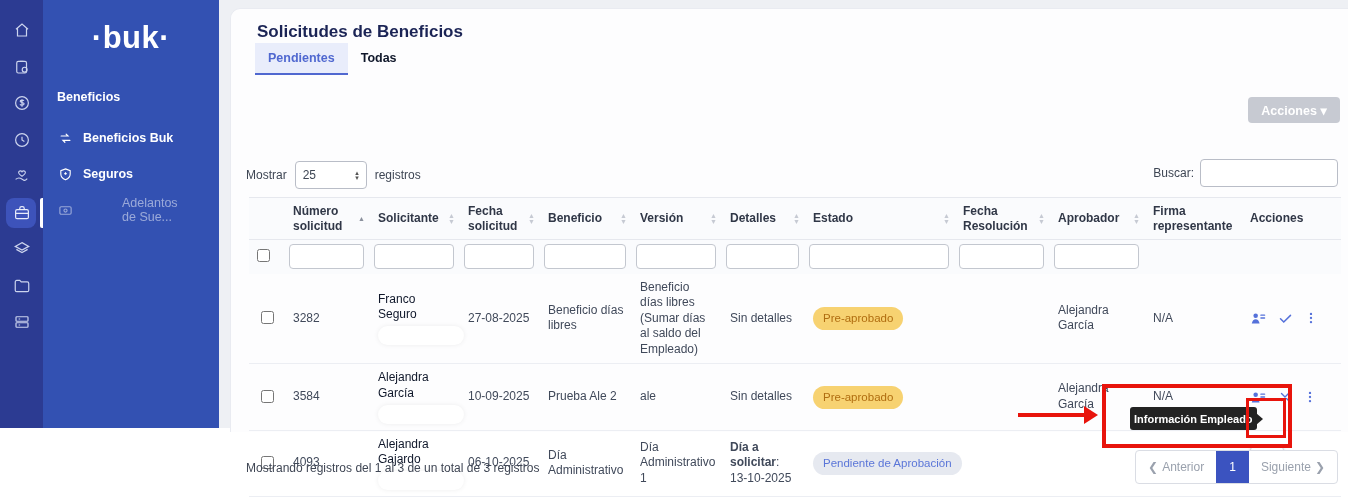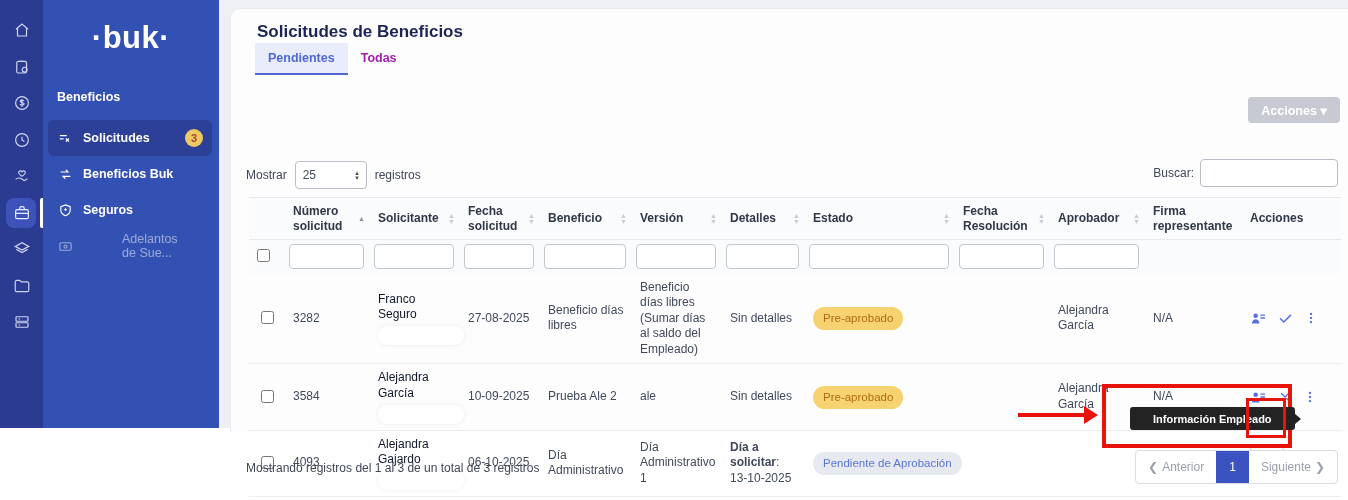--- a/index.html
+++ b/index.html
@@ -23,21 +23,21 @@
   .nav-item.locked{color:rgba(255,255,255,.5);font-weight:400;gap:48px;}
   .nav-item .ico{display:flex;width:17px;justify-content:center;flex:none;}
   .badge{margin-left:auto;width:18px;height:18px;border-radius:50%;background:#edc95f;color:#aa4435;font-size:11px;font-weight:700;display:flex;align-items:center;justify-content:center;}
   .lock{margin-left:4px;display:flex;}
 
   
   .main{flex:1;position:relative;}
   .card{position:absolute;left:11px;top:8px;right:0;bottom:-4px;background:#fdfdfe;border-radius:10px 0 0 0;border:1px solid #e9ebf1;border-right:none;border-bottom:none;}
   .page-title{position:absolute;left:26px;top:13px;font-size:17px;font-weight:700;color:#1b2455;}
   .tabs{position:absolute;left:24px;top:34px;display:flex;}
-  .tab{padding:8px 13px 8px;font-size:12.5px;font-weight:600;color:#a21caf;cursor:pointer;}
+  .tab{padding:8px 13px 8px;font-size:12.5px;font-weight:600;color:#0f172a;cursor:pointer;}
   .tab.active{color:#5068d0;background:#e9edfb;border-bottom:2px solid #5068d0;}
   .acciones-btn{position:absolute;right:8px;top:88px;width:92px;height:26px;background:#c7cad2;color:#fff;font-size:12.5px;font-weight:600;border:none;border-radius:4px;font-family:inherit;cursor:default;}
   .show-control{position:absolute;left:15px;top:152px;display:flex;align-items:center;gap:8px;font-size:12px;color:#3e4654;}
   .page-size{width:56px;height:26px;border:1px solid #b9bdc7;border-radius:4px;display:flex;align-items:center;justify-content:space-between;padding:0 7px;background:#fff;cursor:pointer;font-size:12px;}
   .caret-updown{display:flex;flex-direction:column;line-height:5px;font-size:7px;color:#555;}
   .search-control{position:absolute;right:10px;top:150px;display:flex;align-items:center;gap:6px;font-size:12px;color:#3e4654;}
   .search-input{width:132px;height:24px;border:1px solid #b9bdc7;border-radius:4px;background:#fff;font-family:inherit;}
 
   
   .table-wrap{position:absolute;left:18px;top:188px;width:1092px;}
@@ -66,21 +66,21 @@
   .summary{position:absolute;left:15px;top:452px;font-size:12px;color:#3f4654;}
   .pagination{position:absolute;right:10px;top:441px;display:flex;border:1px solid #dadde4;border-radius:4px;overflow:hidden;background:#fff;font-size:12px;align-items:stretch;}
   .page-btn{padding:9px 12px;color:#9aa1ad;cursor:pointer;display:flex;align-items:center;gap:4px;}
   .page-current{background:#3b53c0;color:#fff;padding:9px 13px;display:flex;align-items:center;cursor:pointer;}
 
   
   .ann-arrow-line{position:absolute;left:787px;top:404px;width:68px;height:4px;background:#e8140c;z-index:40;}
   .ann-arrow-head{position:absolute;left:853px;top:397px;width:0;height:0;border-top:9px solid transparent;border-bottom:9px solid transparent;border-left:14px solid #e8140c;z-index:40;}
   .ann-outer{position:absolute;left:871px;top:375px;width:190px;height:64px;border:4px solid #e8140c;z-index:41;box-sizing:border-box;}
   .ann-inner{position:absolute;left:1015px;top:389px;width:40px;height:40px;border:3px solid #e8140c;z-index:44;box-sizing:border-box;}
-  .tooltip{position:absolute;left:899px;top:398px;height:23px;background:#232323;color:#fff;font-size:11px;font-weight:600;display:flex;align-items:center;padding:0 23px;border-radius:3px;z-index:43;white-space:nowrap;}
+  .tooltip{position:absolute;left:899px;top:398px;height:23px;background:#232323;color:#fff;font-size:11px;font-weight:600;display:flex;align-items:center;padding:0 4px;border-radius:3px;z-index:43;white-space:nowrap;}
   .tooltip::after{content:"";position:absolute;right:-6px;top:50%;transform:translateY(-50%);border-top:6px solid transparent;border-bottom:6px solid transparent;border-left:7px solid #232323;}
 </style>
 </head>
 <body>
 
 <div class="app">
 
   <div class="rail">
     <div class="rail-item">
         <svg width="18" height="18" viewBox="0 0 24 24" fill="none" stroke="currentColor" stroke-width="1.6">
@@ -135,30 +135,20 @@
           <rect x="4" y="13" width="16" height="6" rx="1"></rect>
           <path d="M7.5 8h2M7.5 16h2"></path>
         </svg>
       </div>
   </div>
 
   <div class="sidebar">
     <div class="logo">·buk·</div>
     <div class="section-title">Beneficios</div>
     <div class="nav">
-      <div class="nav-item active">
-        <span class="ico">
-            <svg width="15" height="15" viewBox="0 0 24 24" fill="none" stroke="currentColor" stroke-width="1.9">
-              <path d="M3 7.5h11M3 12.5h6"></path>
-              <path d="M12.5 12l5 5M17.5 12l-5 5"></path>
-            </svg>
-          </span>
-        <span>Solicitudes</span>
-        <span class="badge">3</span>
-      </div>
       <div class="nav-item">
         <span class="ico">
             <svg width="15" height="15" viewBox="0 0 24 24" fill="none" stroke="currentColor" stroke-width="1.9" stroke-linecap="round">
               <path d="M5 8h11l-3-3M19 15H8l3 3"></path>
             </svg>
           </span>
         <span>Beneficios Buk</span>
       </div>
       <div class="nav-item">
         <span class="ico">

